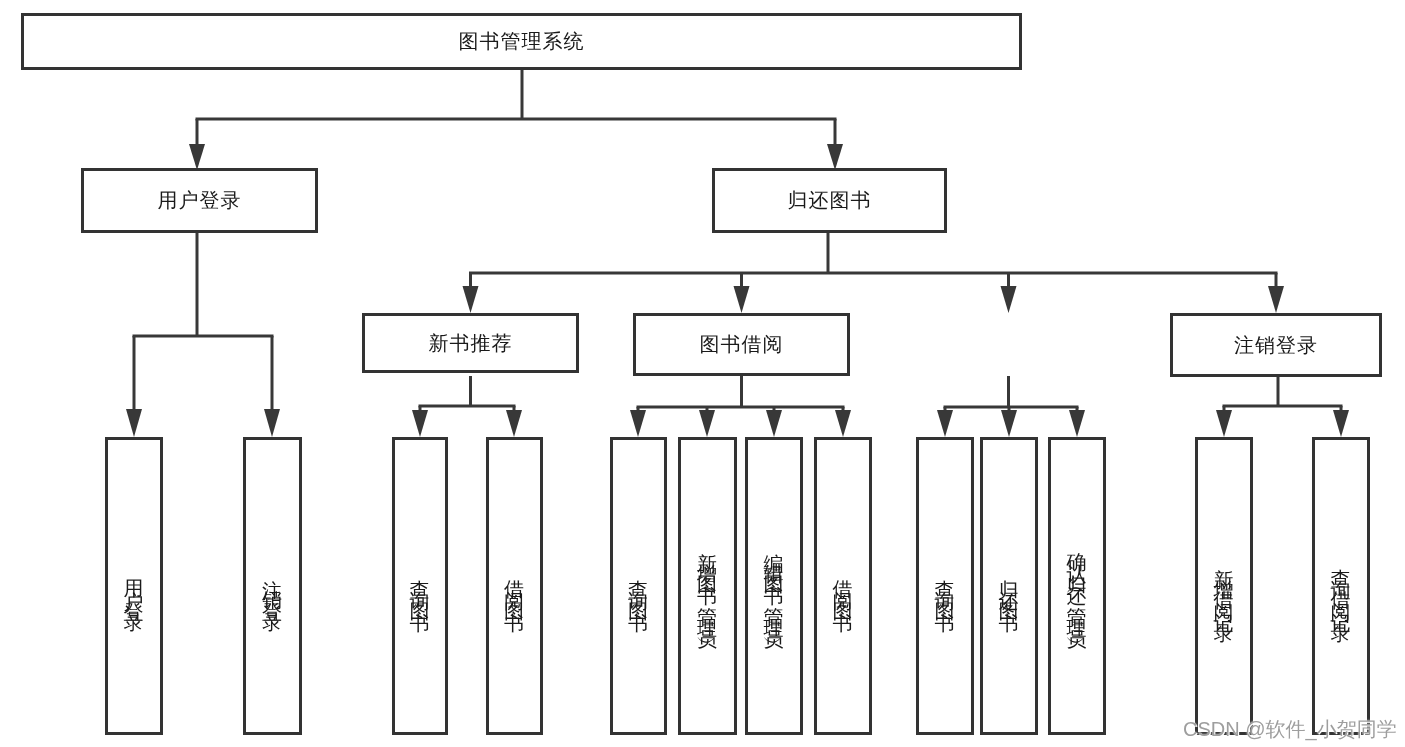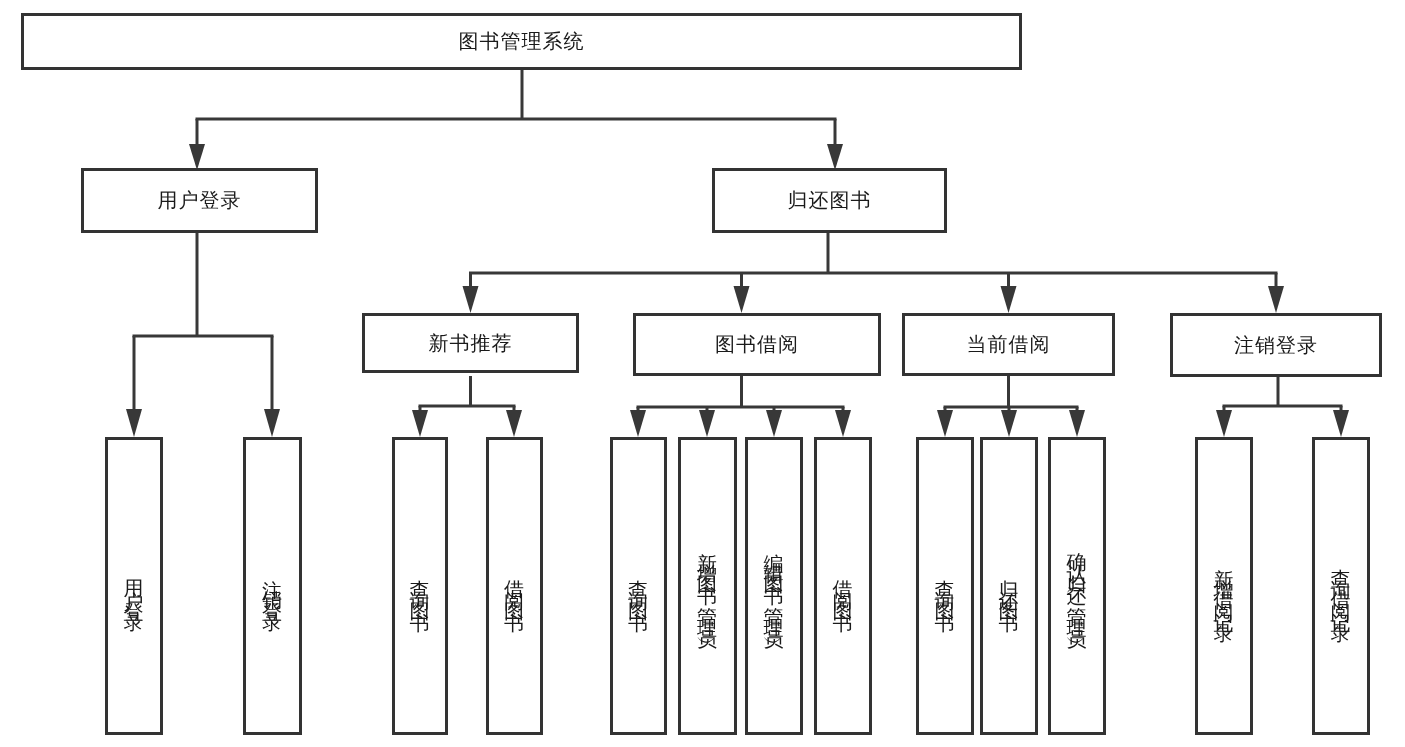--- a/index.html
+++ b/index.html
@@ -155,25 +155,22 @@
   <div class="node" style="left:81px;top:168px;width:237px;height:65px">
     <span class="lbl">用户登录</span>
   </div>
   <div class="node" style="left:712px;top:168px;width:235px;height:65px">
     <span class="lbl">归还图书</span>
   </div>
 
   <div class="node" style="left:362px;top:313px;width:217px;height:60px">
     <span class="lbl">新书推荐</span>
   </div>
-  <div class="node" style="left:633px;top:313px;width:248px;height:63px">
+  <div class="node" style="left:633px;top:313px;width:217px;height:63px">
     <span class="lbl">图书借阅</span>
-  </div>
-  <div class="node" style="left:902px;top:313px;width:213px;height:63px">
-    <span class="lbl">当前借阅</span>
   </div>
   <div class="node" style="left:1170px;top:313px;width:212px;height:64px">
     <span class="lbl">注销登录</span>
   </div>
 
   <div class="node v" style="left:105px;width:58px">
     <span class="lbl">用户登录</span>
   </div>
   <div class="node v" style="left:243px;width:59px">
     <span class="lbl">注销登录</span>
@@ -209,14 +206,15 @@
     <span class="lbl">确认归还（管理员）</span>
   </div>
 
   <div class="node v" style="left:1195px;width:58px">
     <span class="lbl">新增借阅记录</span>
   </div>
   <div class="node v" style="left:1312px;width:58px">
     <span class="lbl">查询借阅记录</span>
   </div>
 
+  <div class="watermark">CSDN @软件_小贺同学</div>
 
 </div>
 
 </body></html>

